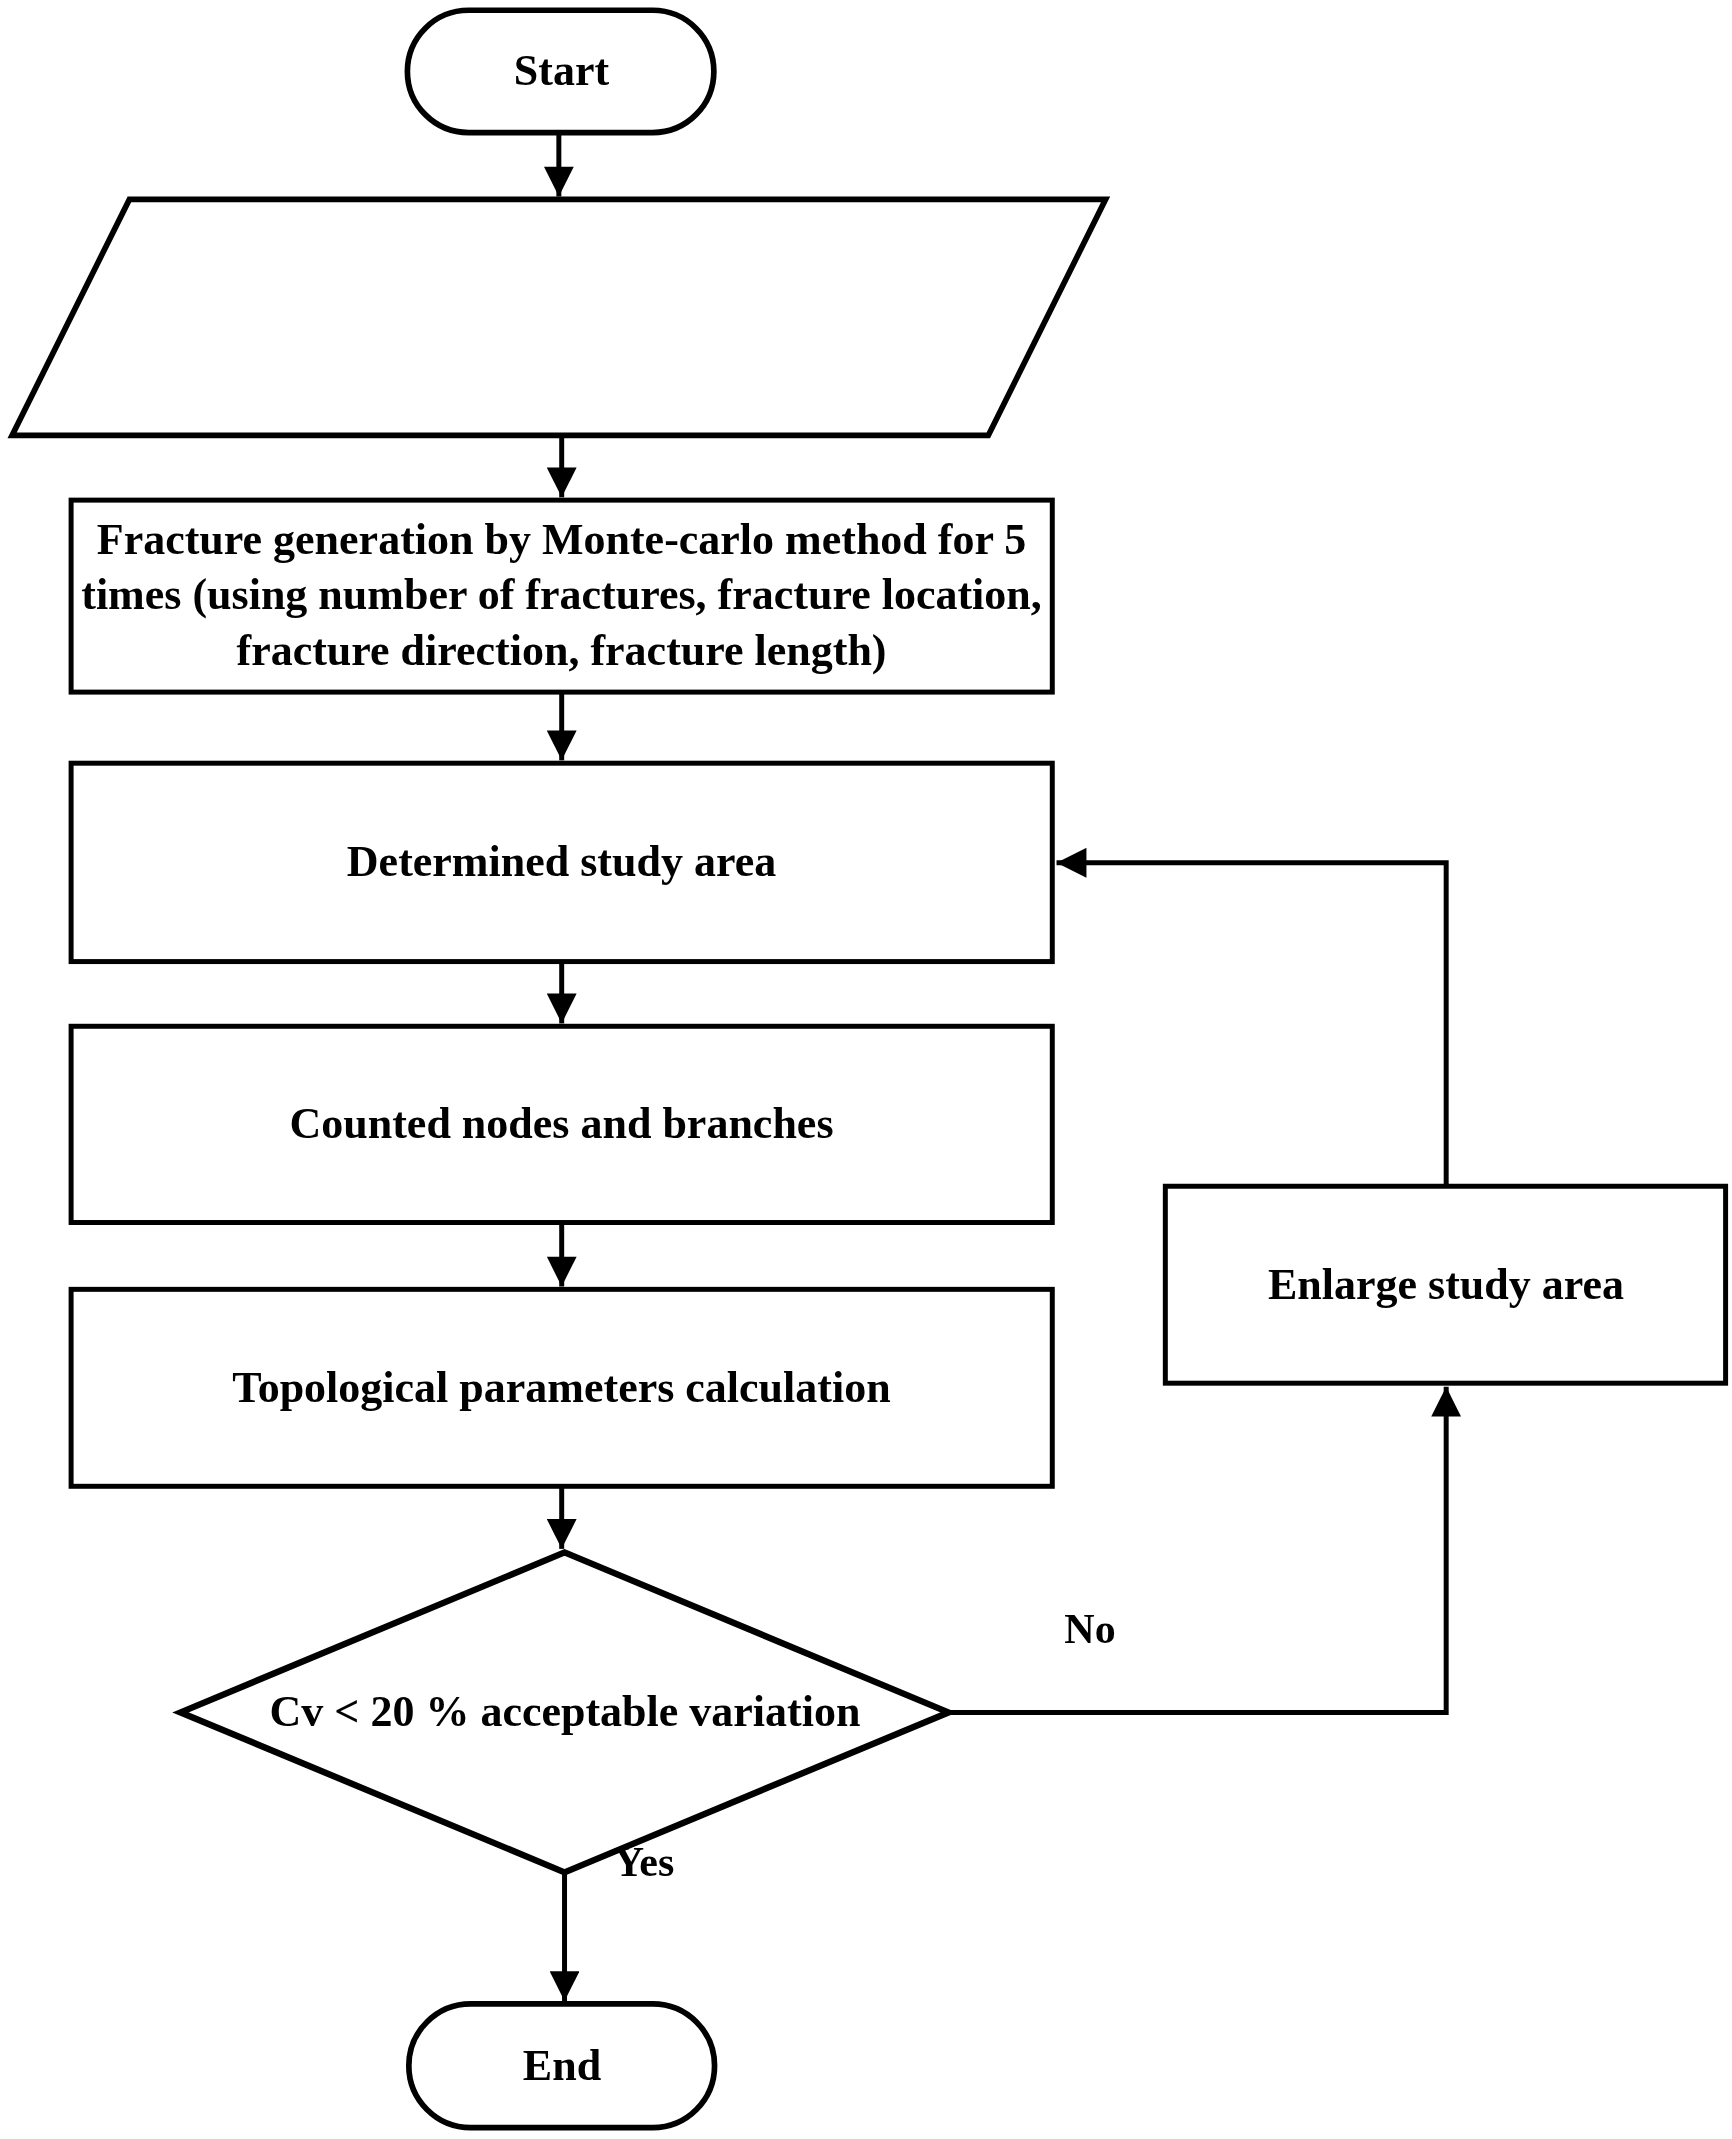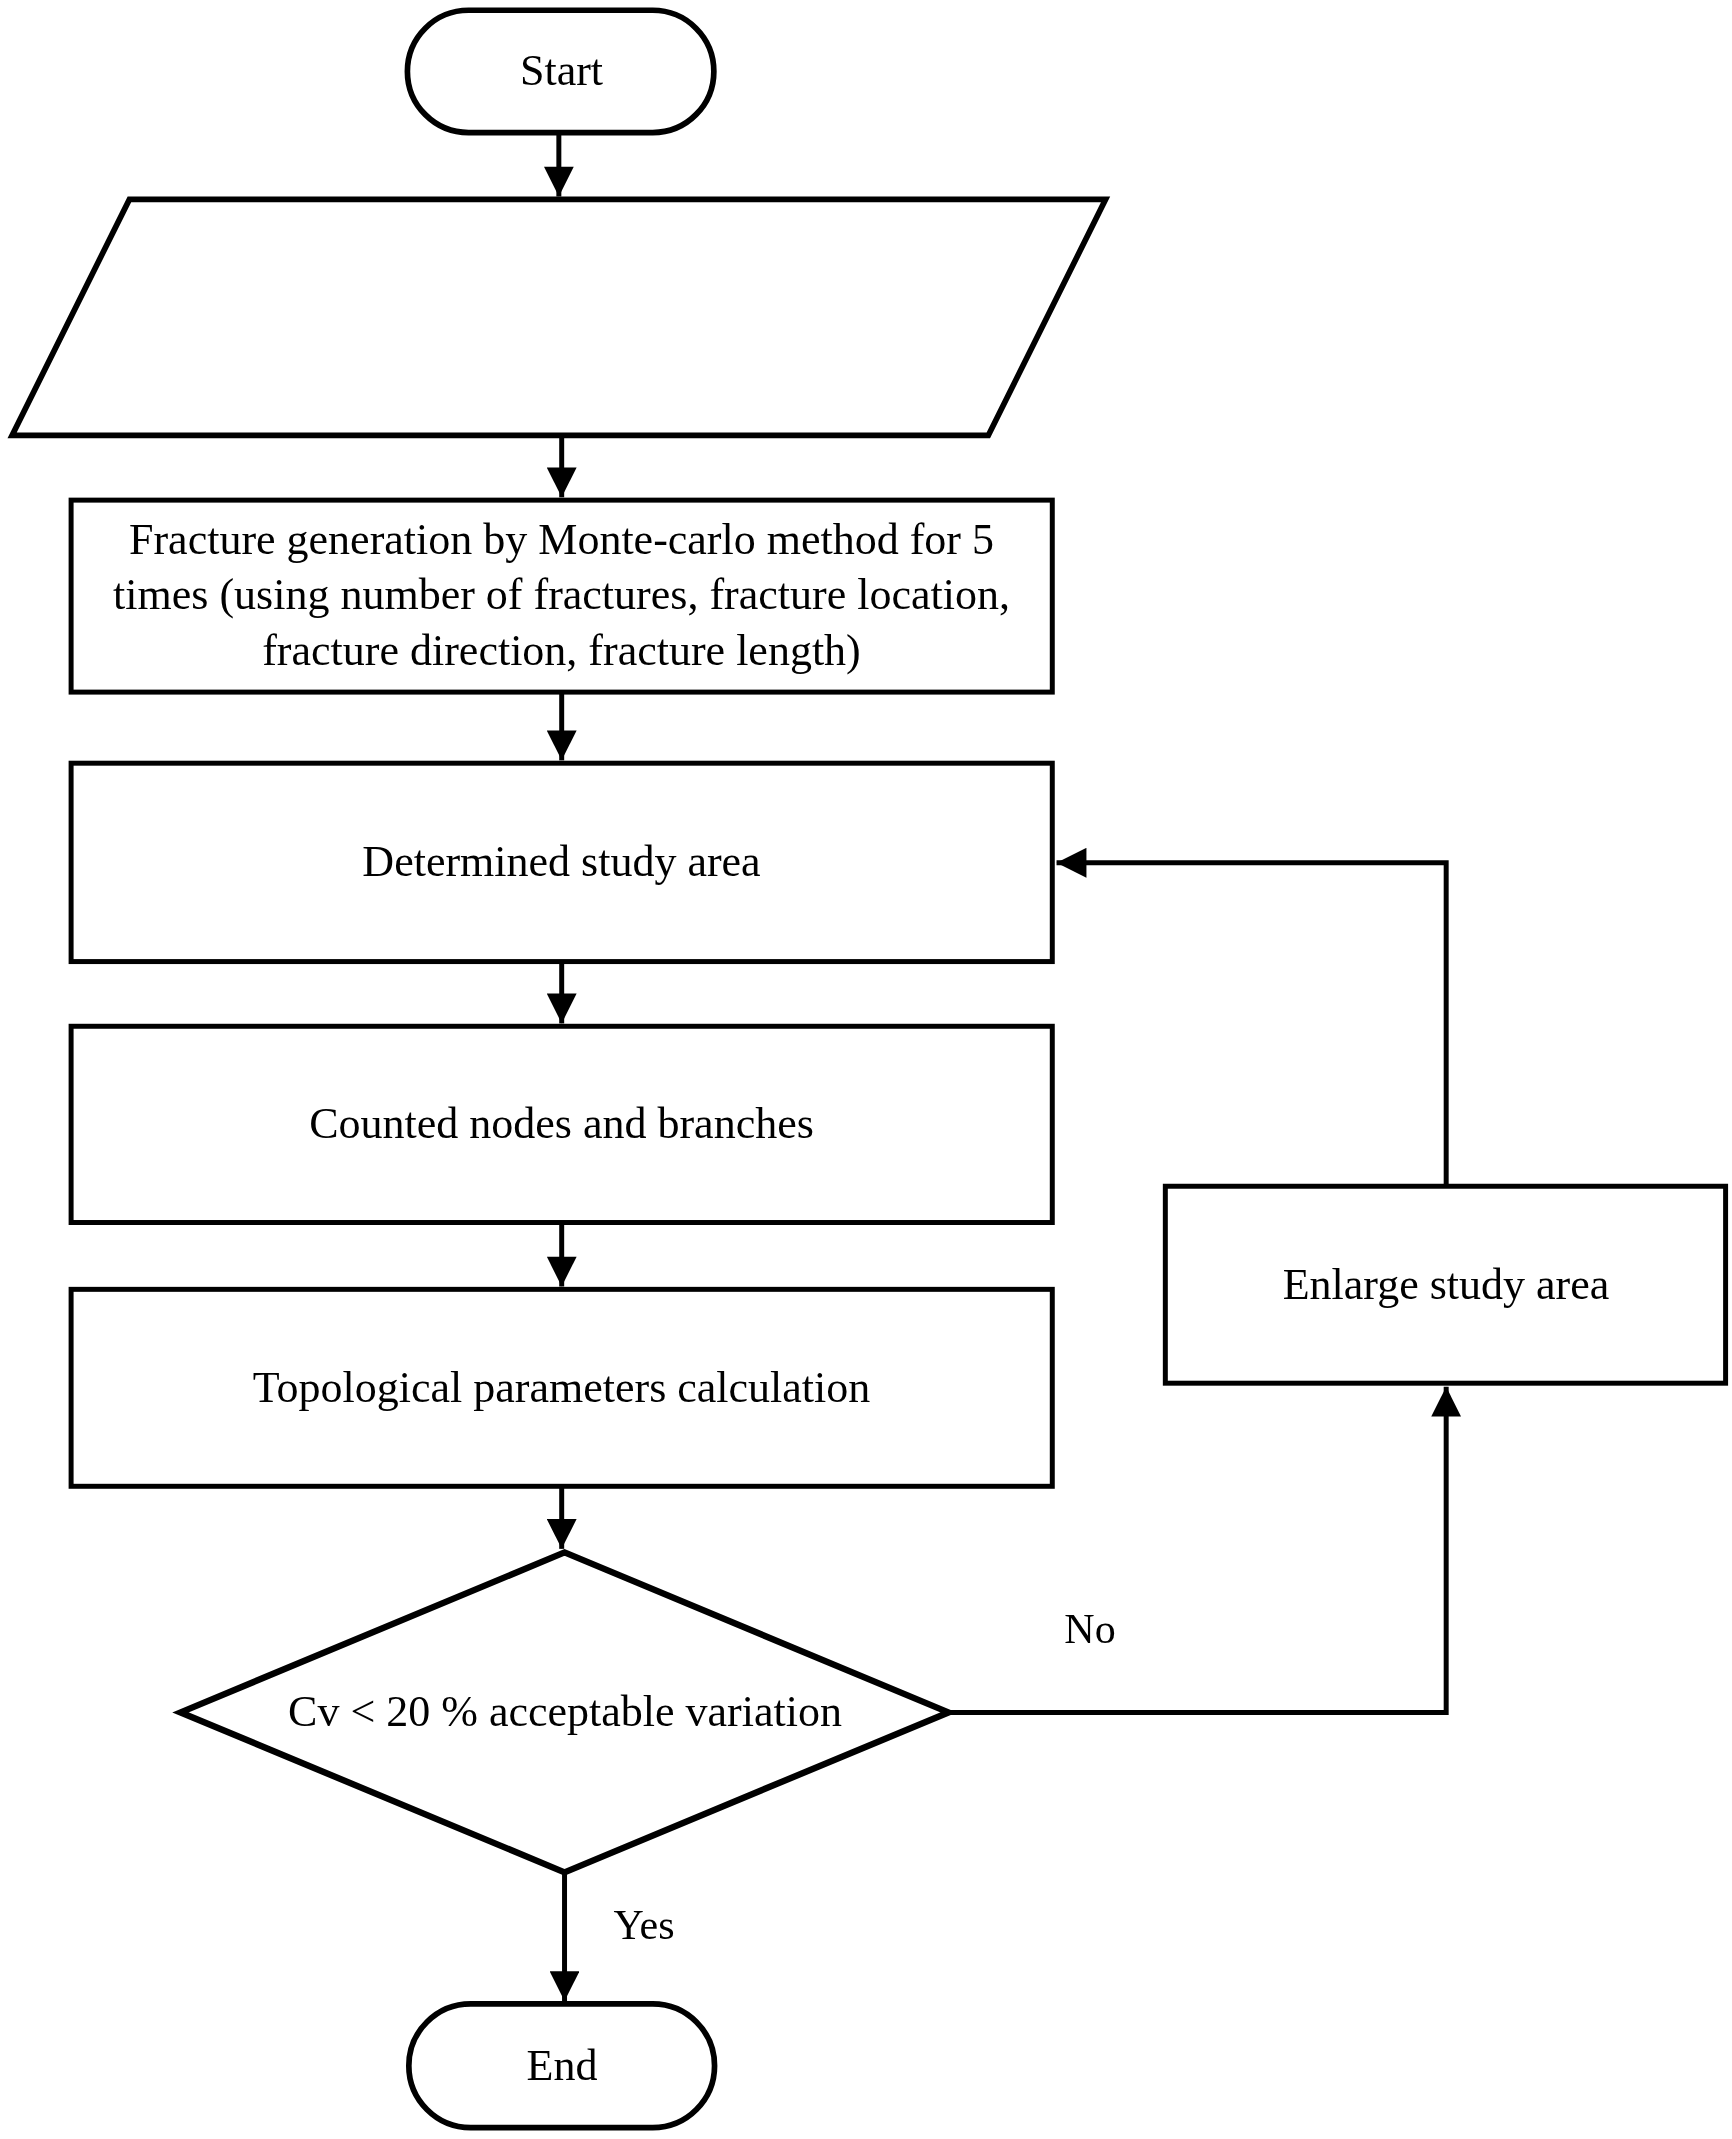--- a/index.html
+++ b/index.html
@@ -26,20 +26,21 @@
     position: absolute;
     display: flex;
     align-items: center;
     justify-content: center;
     text-align: center;
     font-size: 44px;
     line-height: 1.26;
     white-space: pre-line;
     color: #000000;
     pointer-events: none;
+    font-weight: bold;
   }
   .edge-label {
     font-size: 42px;
     white-space: nowrap;
   }
 </style>
 </head>
 <body>
 
 <div class="canvas">
@@ -92,18 +93,18 @@
   <div class="label" style="left:71px; top:763px; width:981px; height:198px;">Determined study area</div>
 
   <div class="label" style="left:71px; top:1289px; width:981px; height:197px;">Topological parameters calculation</div>
 
   <div class="label" style="left:181px; top:1552px; width:768px; height:320px;">Cv &lt; 20 % acceptable variation</div>
 
   <div class="label" style="left:1166px; top:1186px; width:560px; height:197px;">Enlarge study area</div>
 
   <div class="label" style="left:409px; top:2004px; width:306px; height:124px;">End</div>
 
-  <div class="label edge-label" style="left:587px; top:1895px; width:114px; height:60px;">Yes</div>
+  <div class="label edge-label" style="left:587px; top:1832px; width:114px; height:60px;">Yes</div>
 
   <div class="label edge-label" style="left:1033px; top:1599px; width:114px; height:60px;">No</div>
 
 </div>
 
 
 </body></html>

